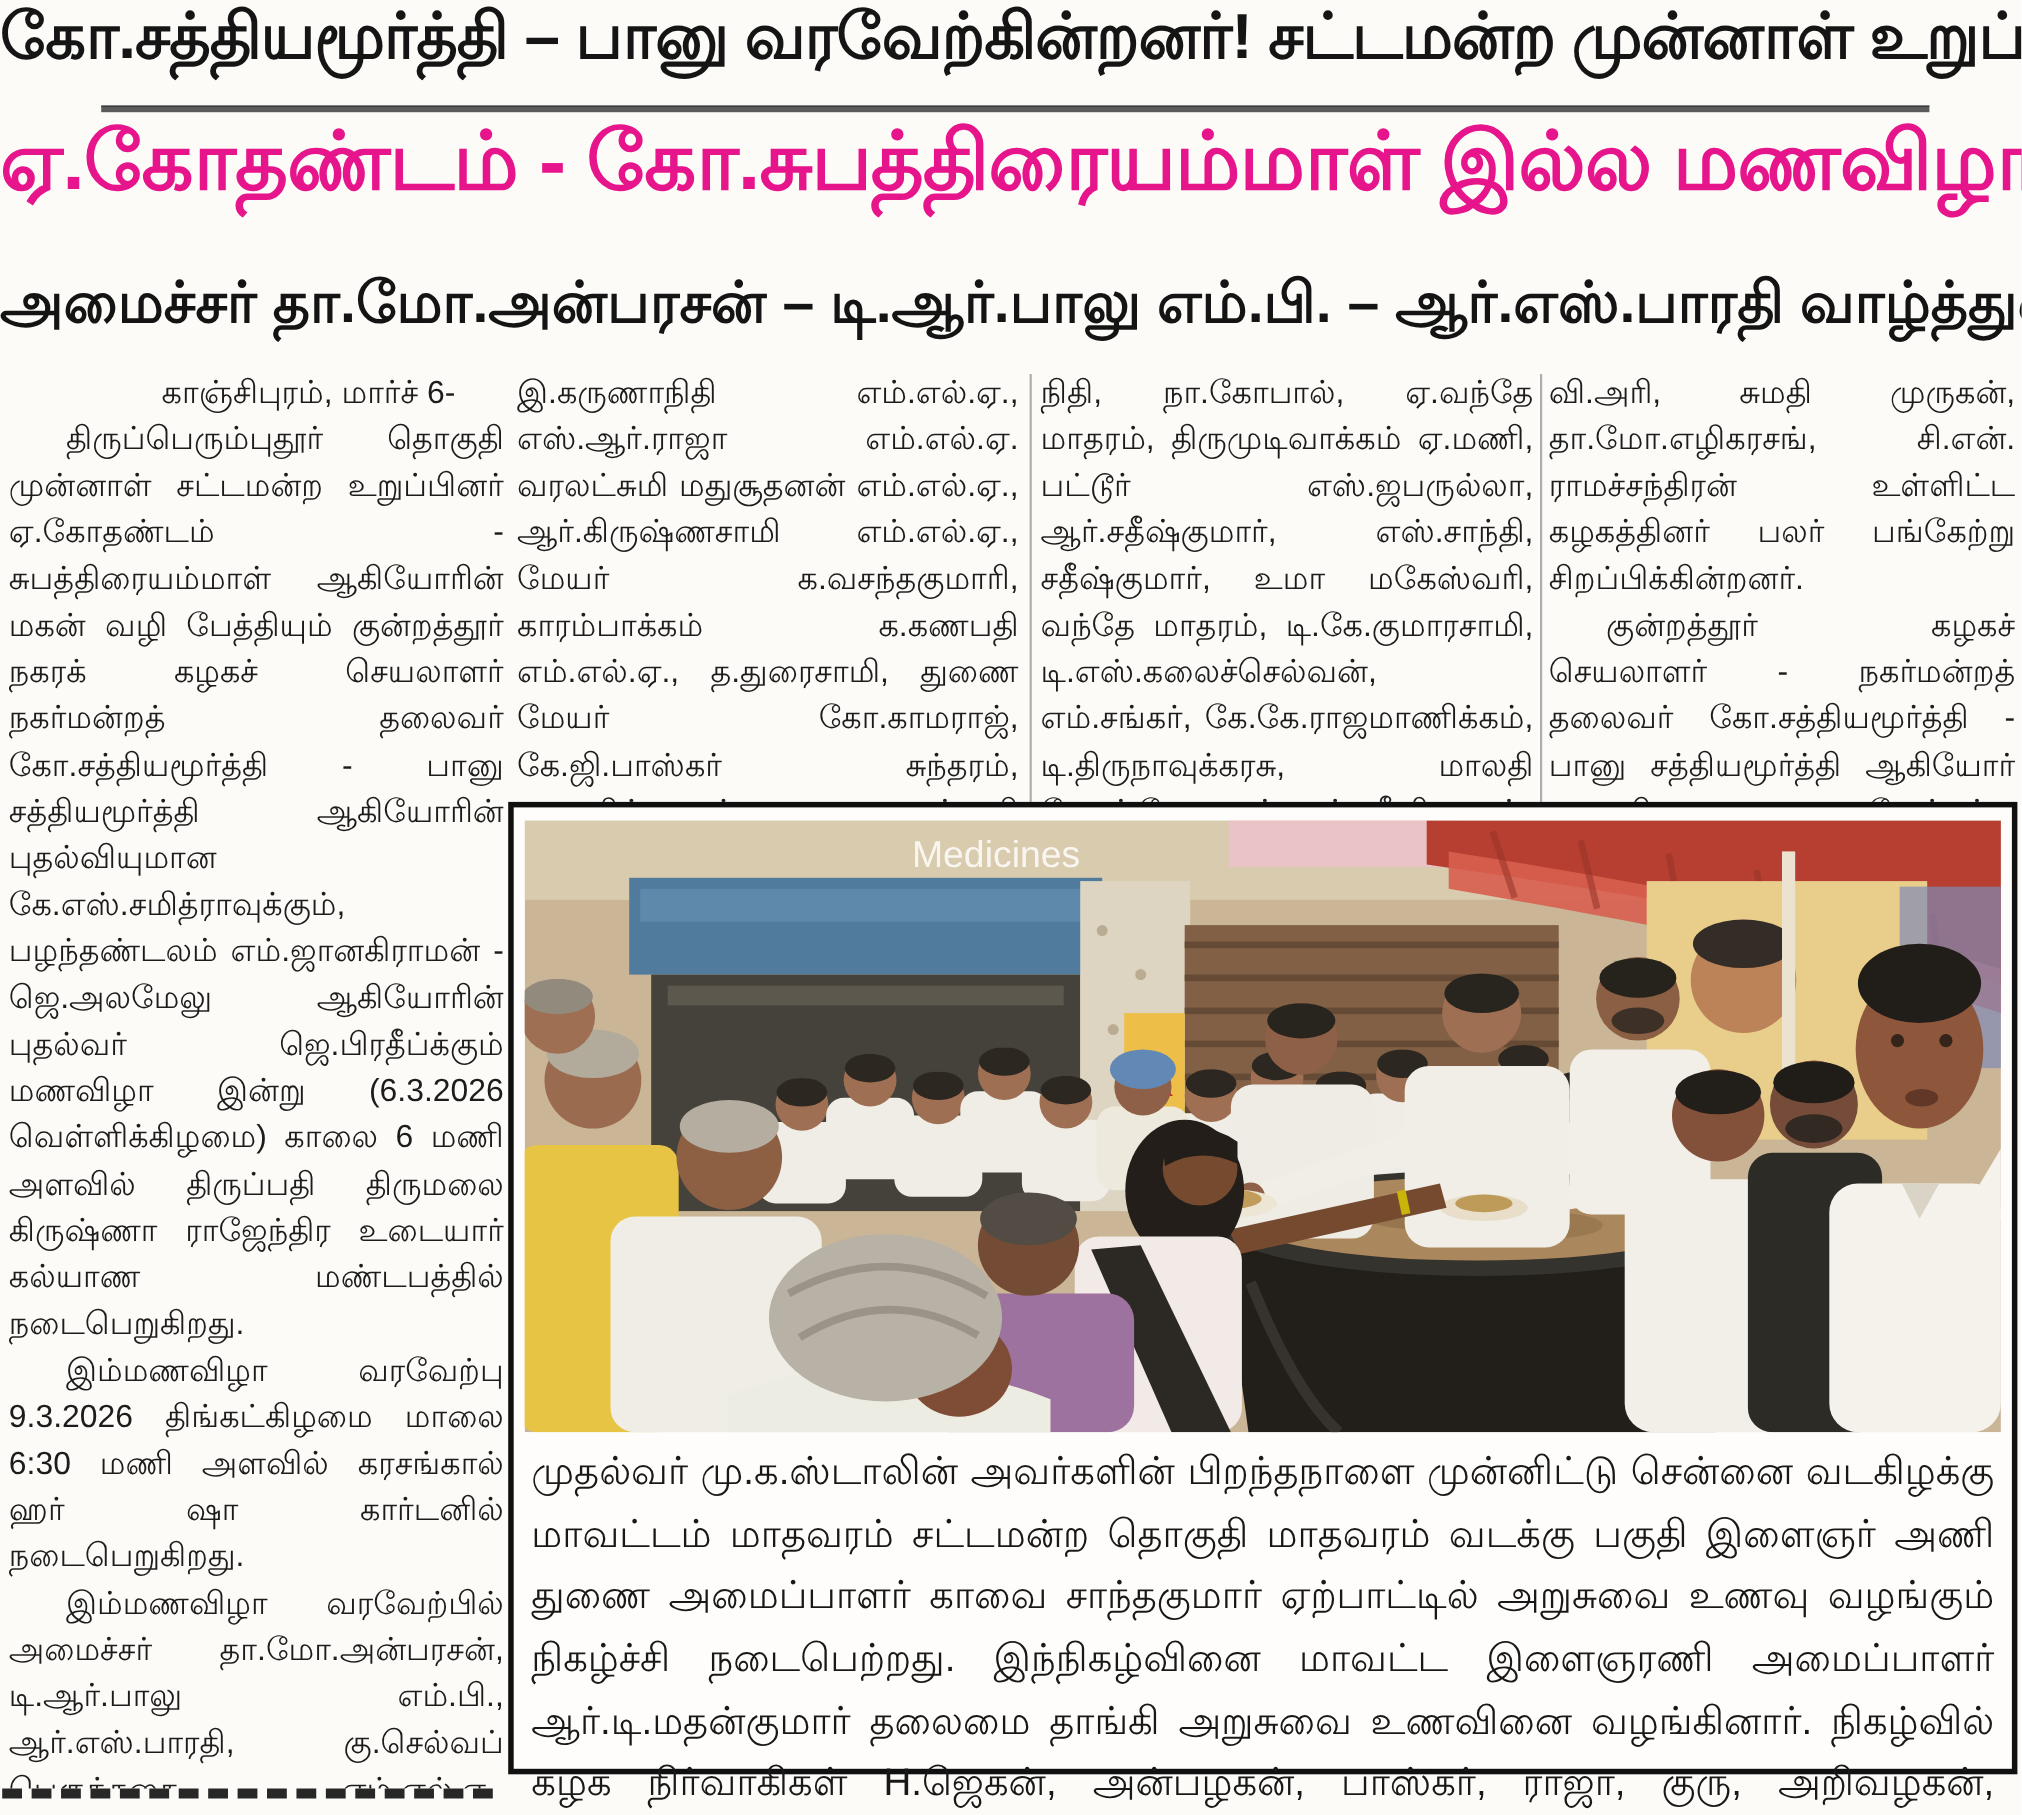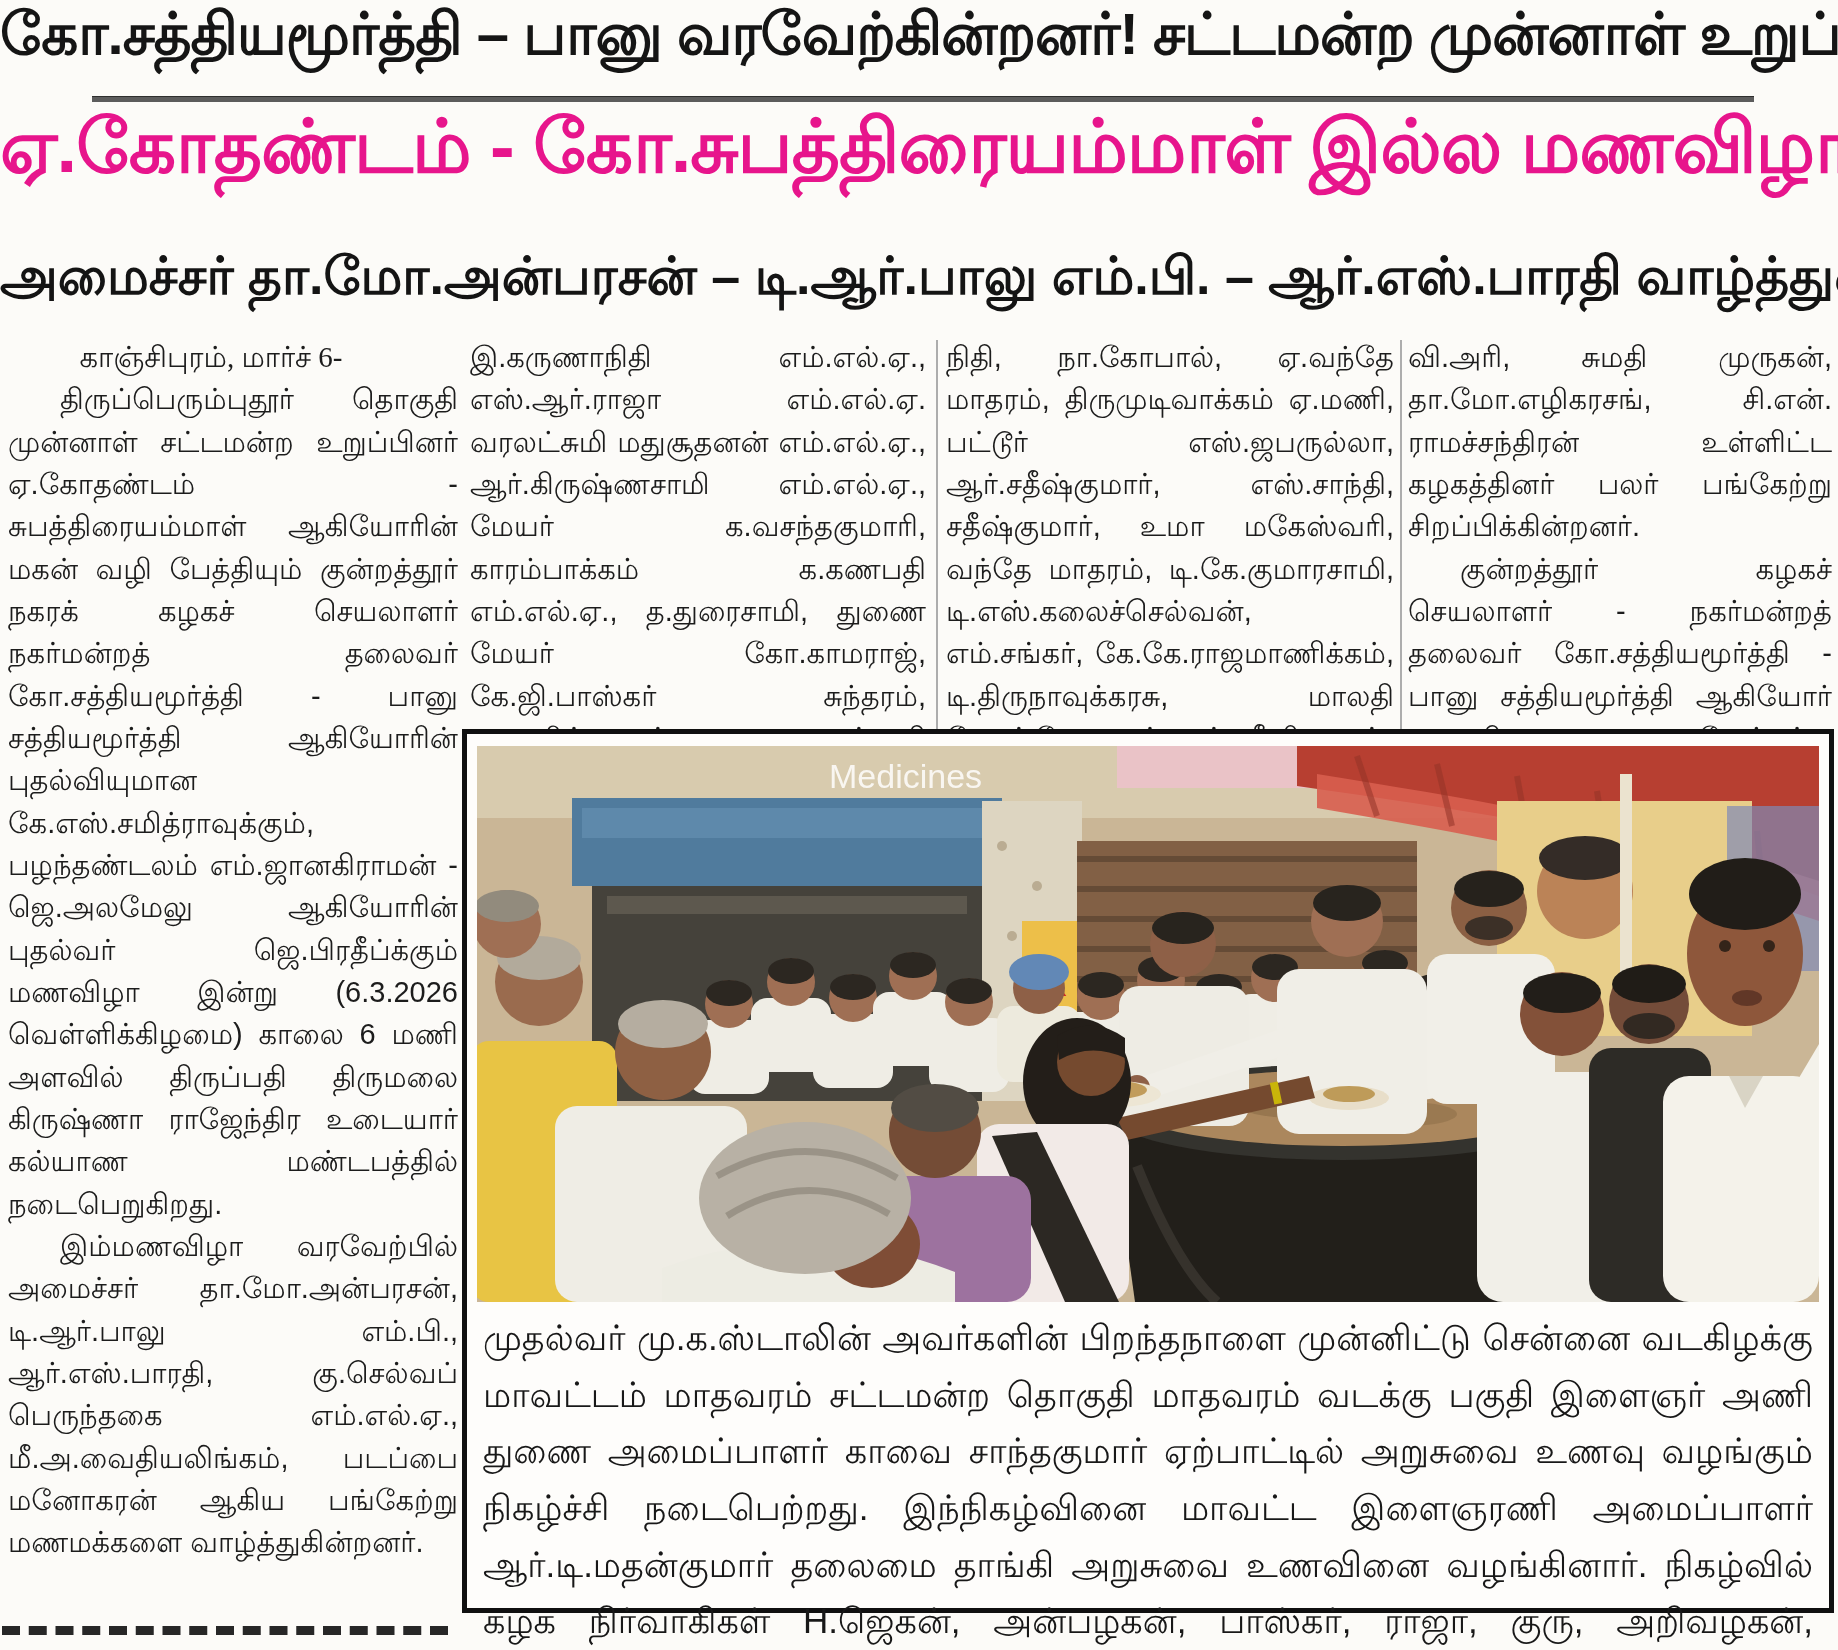--- a/index.html
+++ b/index.html
@@ -33,21 +33,21 @@
   .col{
     position:absolute; top:336px; font-size:29px; line-height:1.46;
     text-align:justify; color:#1c1c1c;
   }
   .col p{margin:0; text-indent:52px;}
   .col p.flush{text-indent:0;}
   .col1{left:8px;   width:450px; height:1290px; overflow:hidden;}
   .col2{left:470px; width:456px; height:412px;  overflow:hidden;}
   .col3{left:946px; width:448px; height:412px;  overflow:hidden;}
   .col4{left:1408px;width:424px; height:412px;  overflow:hidden;}
-  .dateline{text-align:center; padding-right:44px; text-indent:0 !important;font-family:Liberation Serif, serif;}
+  .dateline{text-align:right; padding-right:44px; text-indent:0 !important;}
   .vrule{position:absolute; top:340px; height:400px; width:2px; background:#adadad;}
   .vrule-a{left:936px;}
   .vrule-b{left:1400px;}
   .dash-rule{
     position:absolute; left:2px; top:1626px; width:446px; height:0;
     border-top:9px dashed #272727;
   }
   
   .photo-box{
     position:absolute; left:462px; top:729px; width:1372px; height:884px;
@@ -66,20 +66,21 @@
 <div class="page">
 
   <h1 class="strap">கோ.சத்தியமூர்த்தி – பானு வரவேற்கின்றனர்! சட்டமன்ற முன்னாள் உறுப்பினர்</h1>
   <div class="strap-rule"></div>
   <h2 class="main-head">ஏ.கோதண்டம் - கோ.சுபத்திரையம்மாள் இல்ல மணவிழா வரவேற்பு!</h2>
   <h3 class="sub-head">அமைச்சர் தா.மோ.அன்பரசன் – டி.ஆர்.பாலு எம்.பி. – ஆர்.எஸ்.பாரதி வாழ்த்துரை!</h3>
 
   <div class="col col1">
     <p class="dateline">காஞ்சிபுரம், மார்ச் 6-</p>
     <p>திருப்பெரும்புதூர் தொகுதி முன்னாள் சட்டமன்ற உறுப்பினர் ஏ.கோதண்டம் - சுபத்திரையம்மாள் ஆகியோரின் மகன் வழி பேத்தியும் குன்றத்தூர் நகரக் கழகச் செயலாளர் நகர்மன்றத் தலைவர் கோ.சத்தியமூர்த்தி - பானு சத்தியமூர்த்தி ஆகியோரின் புதல்வியுமான கே.எஸ்.சமித்ராவுக்கும், பழந்தண்டலம் எம்.ஜானகிராமன் - ஜெ.அலமேலு ஆகியோரின் புதல்வர் ஜெ.பிரதீப்க்கும் மணவிழா இன்று (6.3.2026 வெள்ளிக்கிழமை) காலை 6 மணி அளவில் திருப்பதி திருமலை கிருஷ்ணா ராஜேந்திர உடையார் கல்யாண மண்டபத்தில் நடைபெறுகிறது.</p>
+    <p>இம்மணவிழா வரவேற்பு 9.3.2026 திங்கட்கிழமை மாலை 6:30 மணி அளவில் கரசங்கால் ஹர் ஷா கார்டனில் நடைபெறுகிறது.</p>
     <p>இம்மணவிழா வரவேற்பில் அமைச்சர் தா.மோ.அன்பரசன், டி.ஆர்.பாலு எம்.பி., ஆர்.எஸ்.பாரதி, கு.செல்வப் பெருந்தகை எம்.எல்.ஏ., மீ.அ.வைதியலிங்கம், படப்பை மனோகரன் ஆகிய பங்கேற்று மணமக்களை வாழ்த்துகின்றனர்.</p>
 
   </div>
 
   <div class="col col2">
     <p class="flush">இ.கருணாநிதி எம்.எல்.ஏ., எஸ்.ஆர்.ராஜா எம்.எல்.ஏ. வரலட்சுமி மதுசூதனன் எம்.எல்.ஏ., ஆர்.கிருஷ்ணசாமி எம்.எல்.ஏ., மேயர் க.வசந்தகுமாரி, காரம்பாக்கம் க.கணபதி எம்.எல்.ஏ., த.துரைசாமி, துணை மேயர் கோ.காமராஜ், கே.ஜி.பாஸ்கர் சுந்தரம், ஆ.தமிழ்மாறன், சரஸ்வதி மனோகரன், எஸ்.டி.கருணா</p>
   </div>
   <div class="vrule vrule-a"></div>
 
   <div class="col col3">

